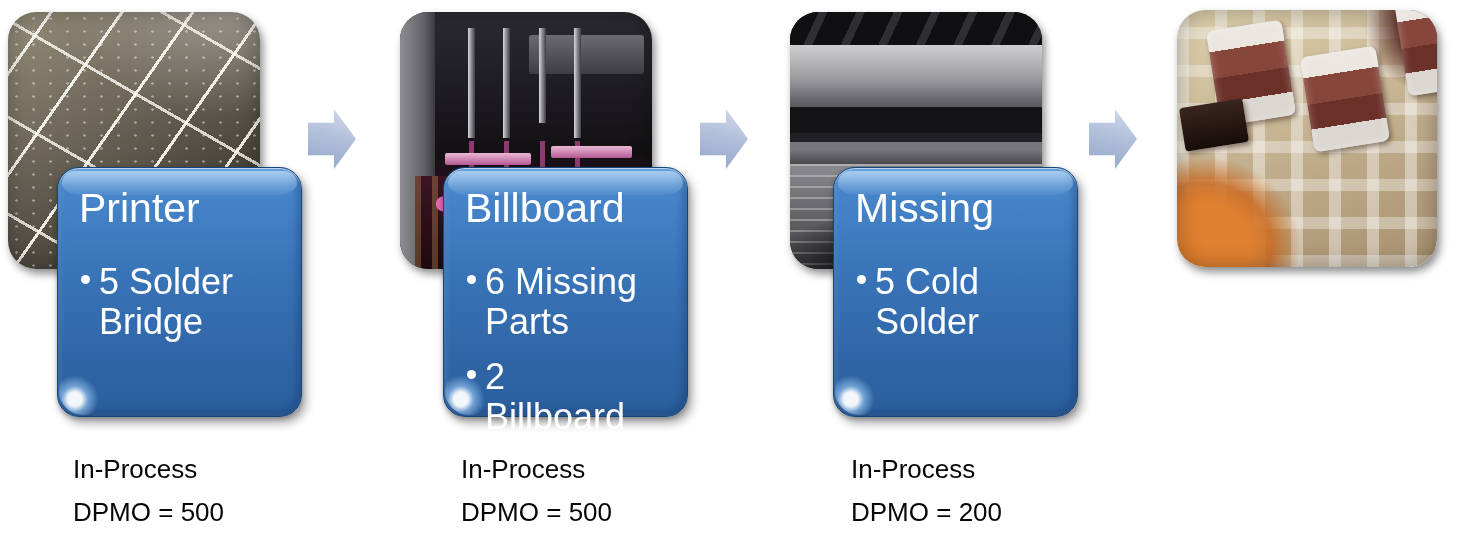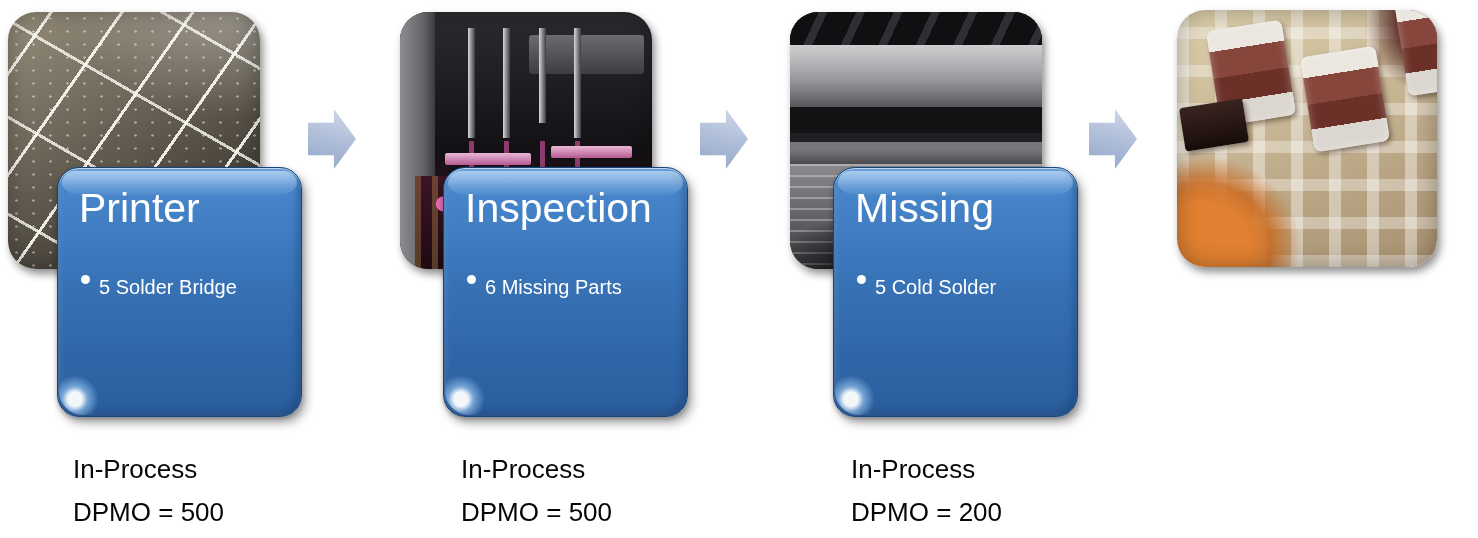--- a/index.html
+++ b/index.html
@@ -112,21 +112,21 @@
   .callout::after{content:"";position:absolute;left:1px;bottom:1px;width:48px;height:48px;
     border-radius:50%;pointer-events:none;filter:blur(.5px);
     background:radial-gradient(circle at 33% 67%, rgba(255,255,255,.95) 0 7px,
       rgba(172,216,255,.55) 13px, rgba(172,216,255,0) 24px);}
   .callout .title{
     margin:0 0 30px 0;font-size:41px;line-height:1.18;font-weight:400;color:#ffffff;}
   .bullets{list-style:none;margin:0;padding:0 0 0 2px;}
   .bullet-item{display:flex;align-items:flex-start;margin:0 0 15px 0;}
   .dot{flex:0 0 auto;width:9px;height:9px;border-radius:50%;background:#ffffff;
     margin:13px 9px 0 0;}
-  .bullet-text{display:block;max-width:158px;font-size:20px;line-height:50px;color:#ffffff;}
+  .bullet-text{display:block;max-width:158px;font-size:36px;line-height:40px;color:#ffffff;}
 
   
   .caption{position:absolute;top:448px;left:var(--cap-left);color:#060606;
     font-size:26px;line-height:43px;margin-left:6px;}
 
   
   .arrow{
     position:absolute;top:109px;width:48px;height:60px;
     clip-path:polygon(0 23%,54% 23%,54% 0,100% 50%,54% 100%,54% 77%,0 77%);
     background:linear-gradient(195deg,#d2dbec 0%,#b2c0da 45%,#93a6c9 100%);
@@ -164,25 +164,29 @@
       <div class="p2-beam"></div>
       <div class="p2-nozzle p2-n1"></div>
       <div class="p2-nozzle p2-n2"></div>
       <div class="p2-nozzle p2-n3"></div>
       <div class="p2-nozzle p2-n4"></div>
       <div class="p2-boards"></div>
       <div class="p2-bar p2-bar1"></div>
       <div class="p2-bar p2-bar2"></div>
     </div>
     <div class="callout">
-      <h2 class="title">Inspection</h2>
+      <h2 class="title">Billboard</h2>
       <ul class="bullets">
         <li class="bullet-item">
           <span class="dot"></span>
           <span class="bullet-text">6 Missing Parts</span>
+        </li>
+        <li class="bullet-item">
+          <span class="dot"></span>
+          <span class="bullet-text">2 Billboard</span>
         </li>
       </ul>
     </div>
     <div class="caption">
       <div>In-Process</div>
       <div>DPMO = 500</div>
     </div>
   </section>
 
   <div class="arrow arrow2"></div>

